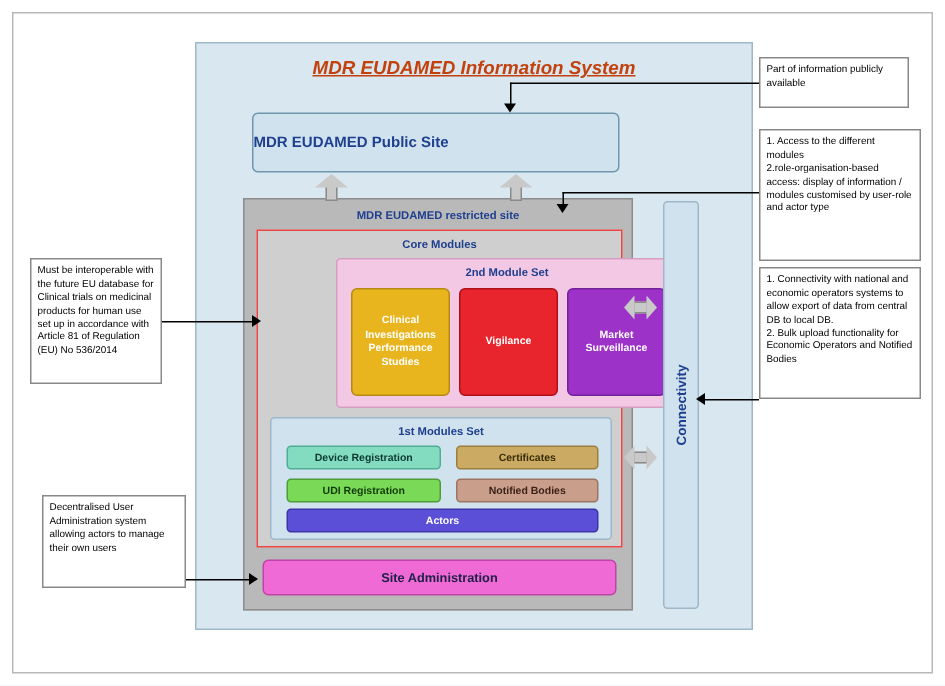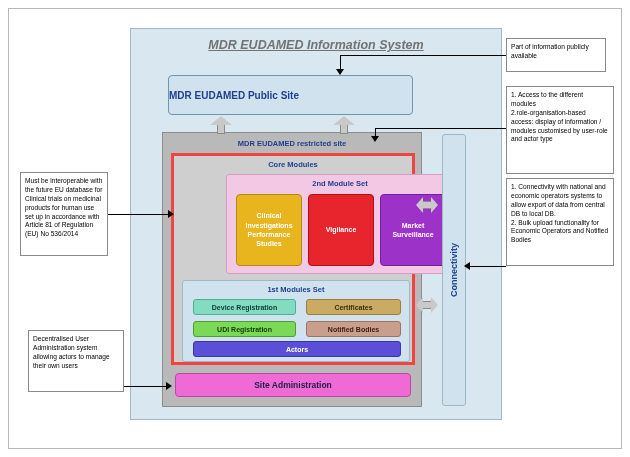--- a/index.html
+++ b/index.html
@@ -44,21 +44,21 @@
 
   .diagram-title {
     position: absolute;
     left: 140px;
     top: 38px;
     width: 352px;
     text-align: center;
     font-size: 12.5px;
     font-weight: bold;
     font-style: italic;
-    color: #737373;
+    color: #c2410c;
     text-decoration: underline;
   }
 
   
   .public-site {
     position: absolute;
     left: 168px;
     top: 75px;
     width: 245px;
     height: 40px;
@@ -97,21 +97,21 @@
   }
 
   
   .core-modules {
     position: absolute;
     left: 8px;
     top: 20px;
     width: 244px;
     height: 212px;
     background: #cfcfcf;
-    border: 3px solid #ef4444;
+    border: 1px solid #ef4444;
     box-sizing: border-box;
   }
   .core-title {
     position: absolute;
     left: 0;
     top: 4px;
     width: 100%;
     text-align: center;
     font-size: 7.5px;
     font-weight: bold;

